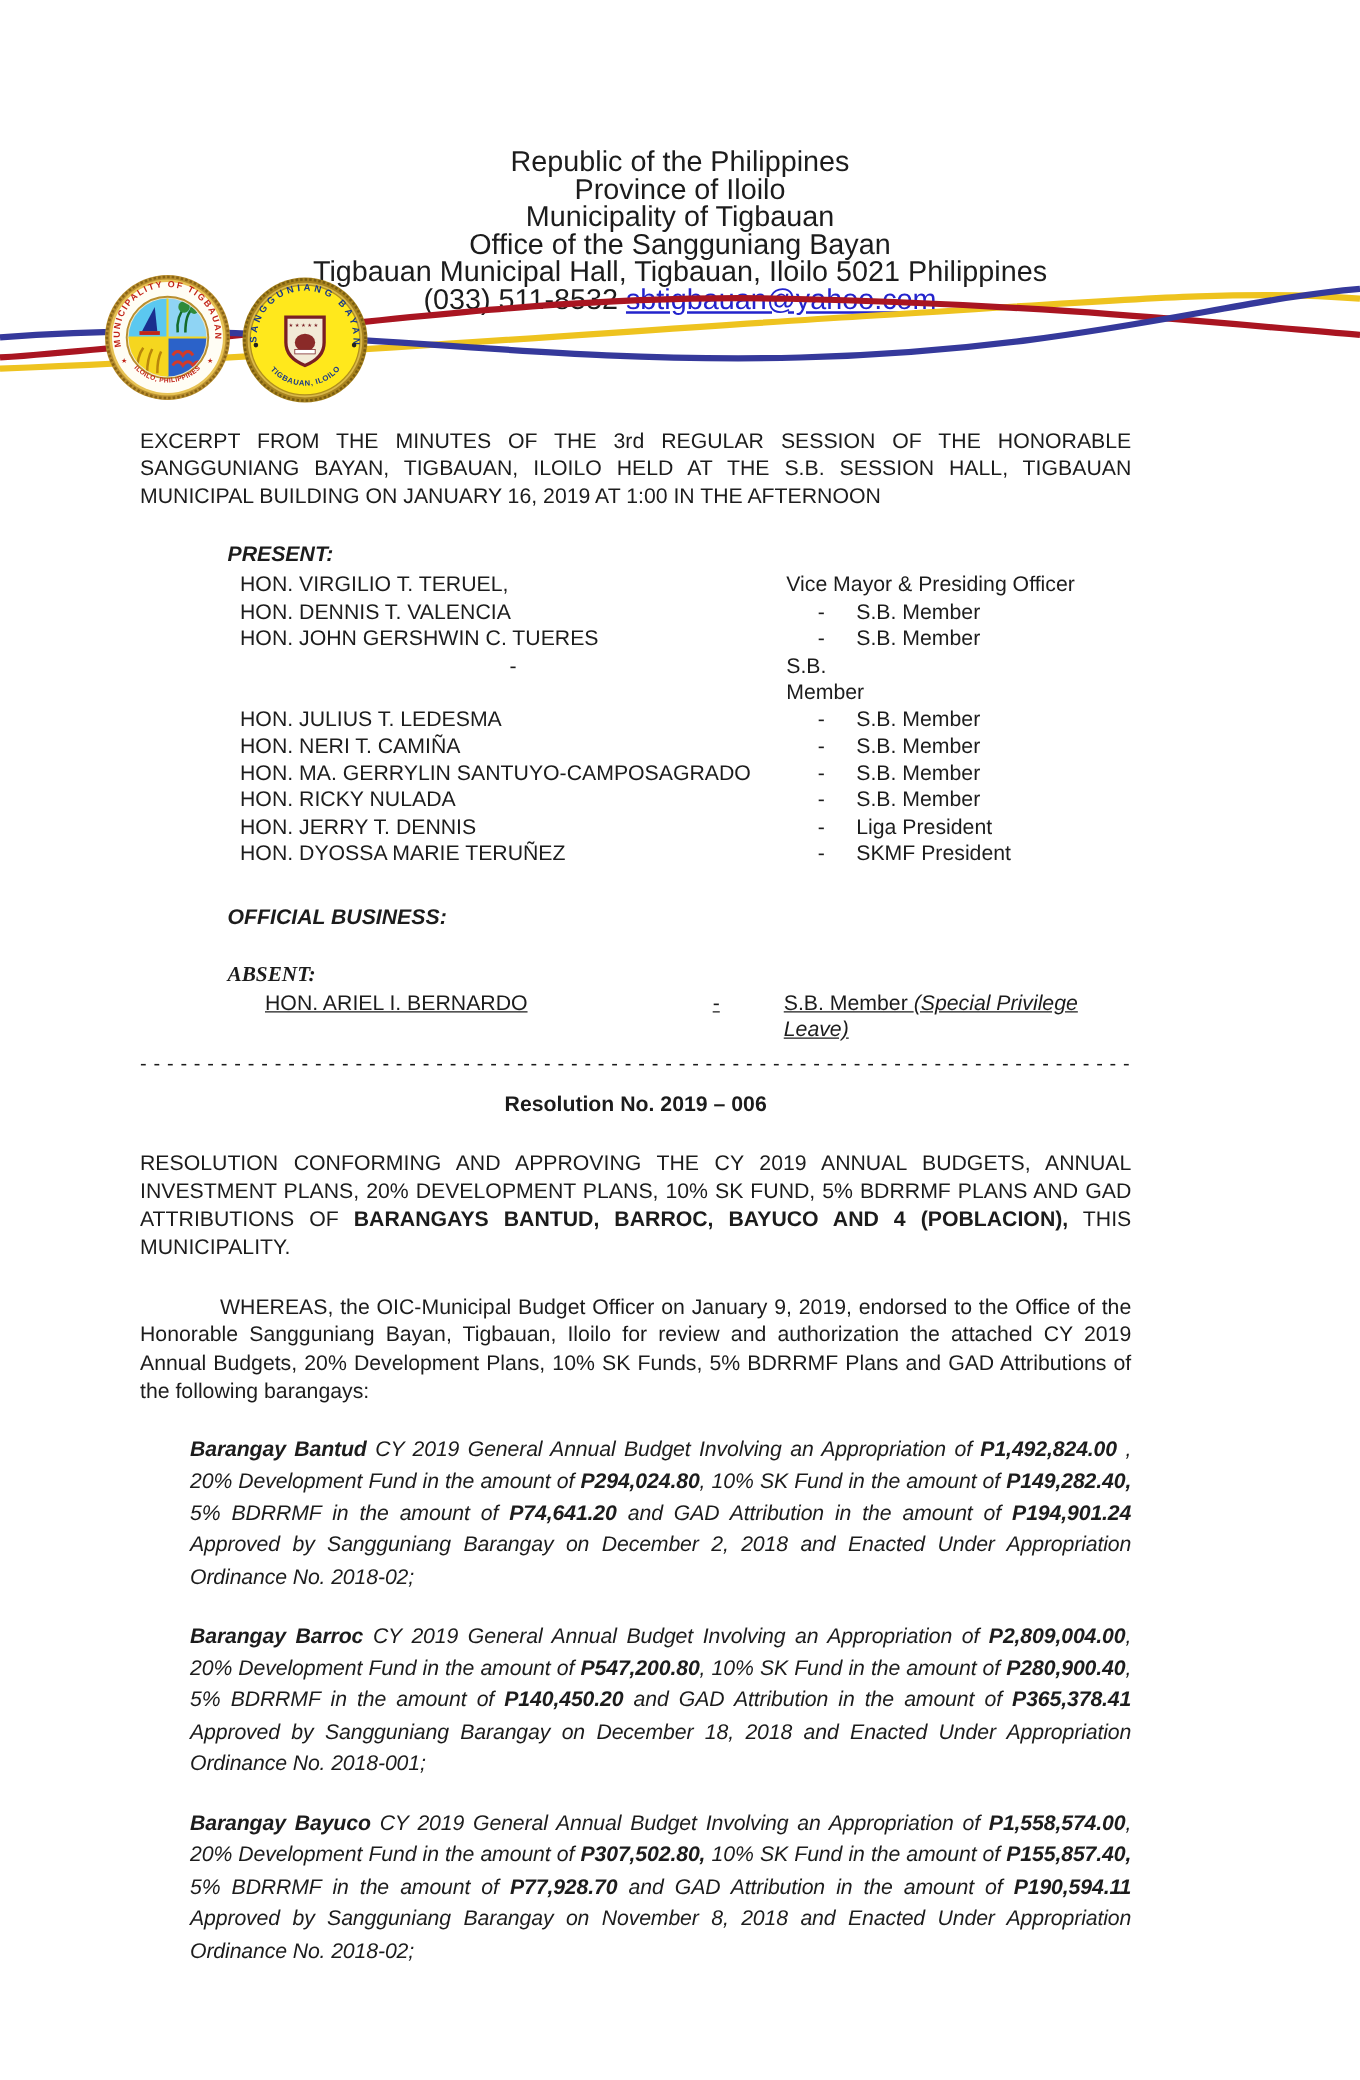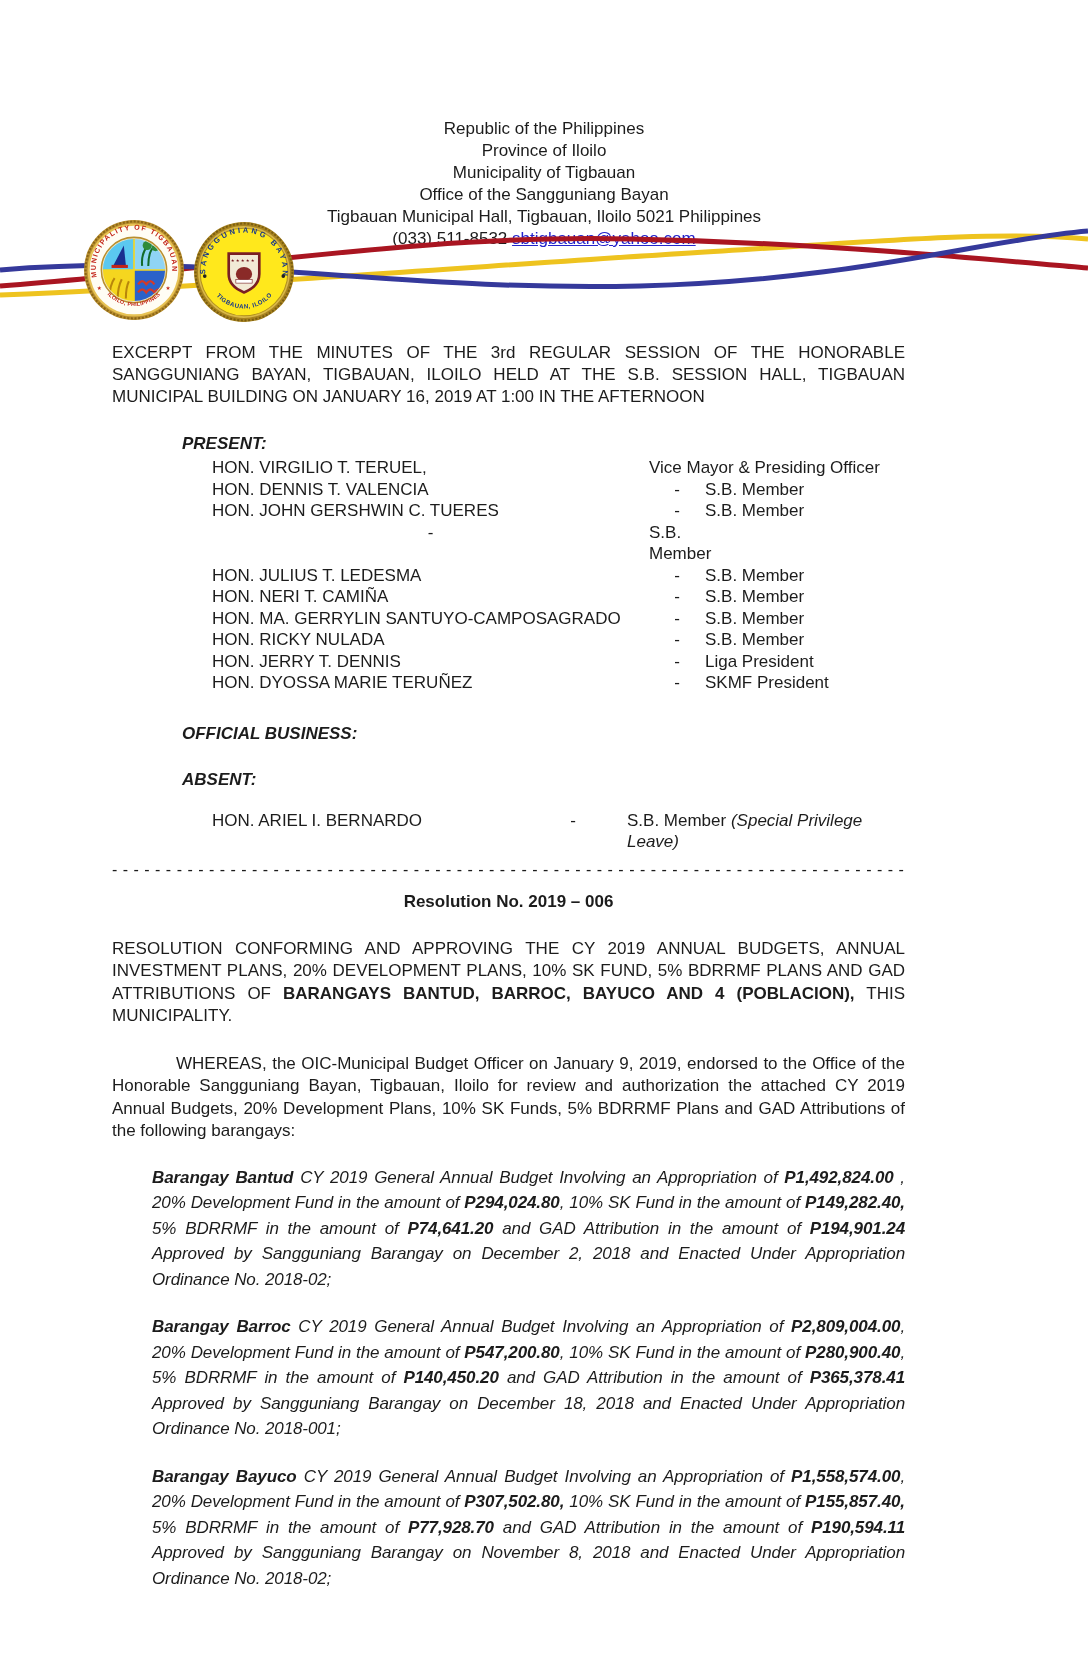--- a/index.html
+++ b/index.html
@@ -10,21 +10,21 @@
     margin:0 auto;
     background:#ffffff;
     font-family:"Liberation Sans", sans-serif;
     color:#1c1c1c;
     overflow:hidden;
   }
   
   .letterhead {
     padding-top:118px;
     text-align:center;
-    font-size:17px;
+    font-size:23px;
     line-height:22px;
   }
   .letterhead a { color:#2323cc; text-decoration:underline; }
   
   .band { position:absolute; top:0; left:0; width:1088px; height:340px; pointer-events:none; }
   .band svg.ribbons { position:absolute; top:0; left:0; }
   .seal { position:absolute; width:102px; height:102px; }
   .seal-municipal { left:83px; top:219px; }
   .seal-sb { left:193px; top:221px; }
   
@@ -34,27 +34,27 @@
     margin:92px 0 0 112px;
     font-size:17px;
   }
   .excerpt { text-align:justify; line-height:22px; }
   .section-label {
     font-weight:700; font-style:italic;
     margin:26px 0 0 70px;
     font-size:17px;
   }
   .label-ob { margin-top:30px; }
-  .label-absent { margin-top:26px; }
-  .roster { margin-left:100px; margin-top:3px; line-height:21.5px; }
+  .label-absent { margin-top:26px;font-family:Liberation Serif, serif; }
+  .roster { margin-left:80px; margin-top:3px; line-height:21.5px; }
   .roster-row { display:grid; grid-template-columns:437px 56px 1fr; }
   .roster-row .name { white-space:nowrap; }
   .roster-row .dash { text-align:center; }
   .role-wide { grid-column:2 / 4; text-align:right; padding-right:48px; white-space:nowrap; }
-  .absent-row { display:grid; grid-template-columns:333px 56px 1fr; margin:20px 0 0 100px; line-height:21.5px; }
+  .absent-row { display:grid; grid-template-columns:333px 56px 1fr; margin:2px 0 0 100px; line-height:21.5px;text-decoration:underline; }
   .absent-row .dash { text-align:center; }
   .absent-row .role { padding-left:26px; }
   .note-italic { font-style:italic; }
   .divider { margin-top:8px; white-space:nowrap; overflow:hidden; letter-spacing:0.5px; font-size:16px; }
   .resolution-no { text-align:center; font-weight:700; margin:13px 0 26px 0; }
   .para { text-align:justify; line-height:22.5px; }
   .whereas { margin-top:25px; text-indent:64px; }
   .brgy {
     margin:22px 0 0 40px;
     font-style:italic;

